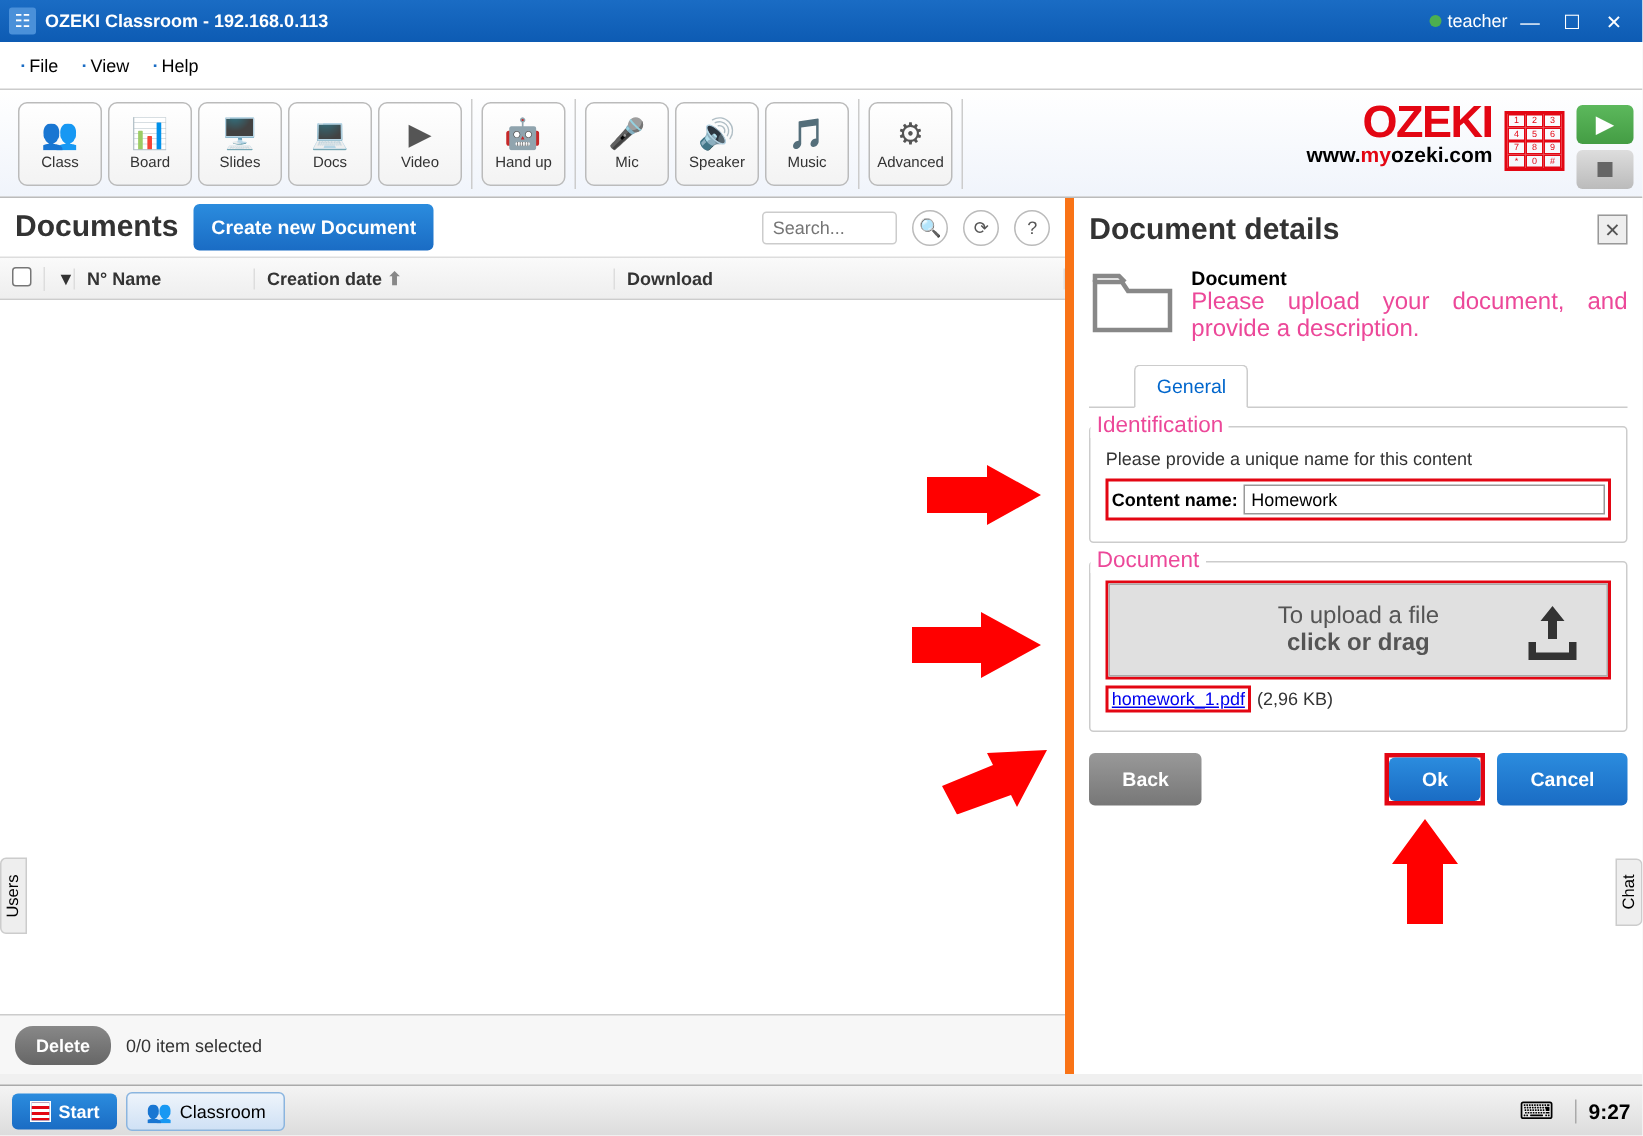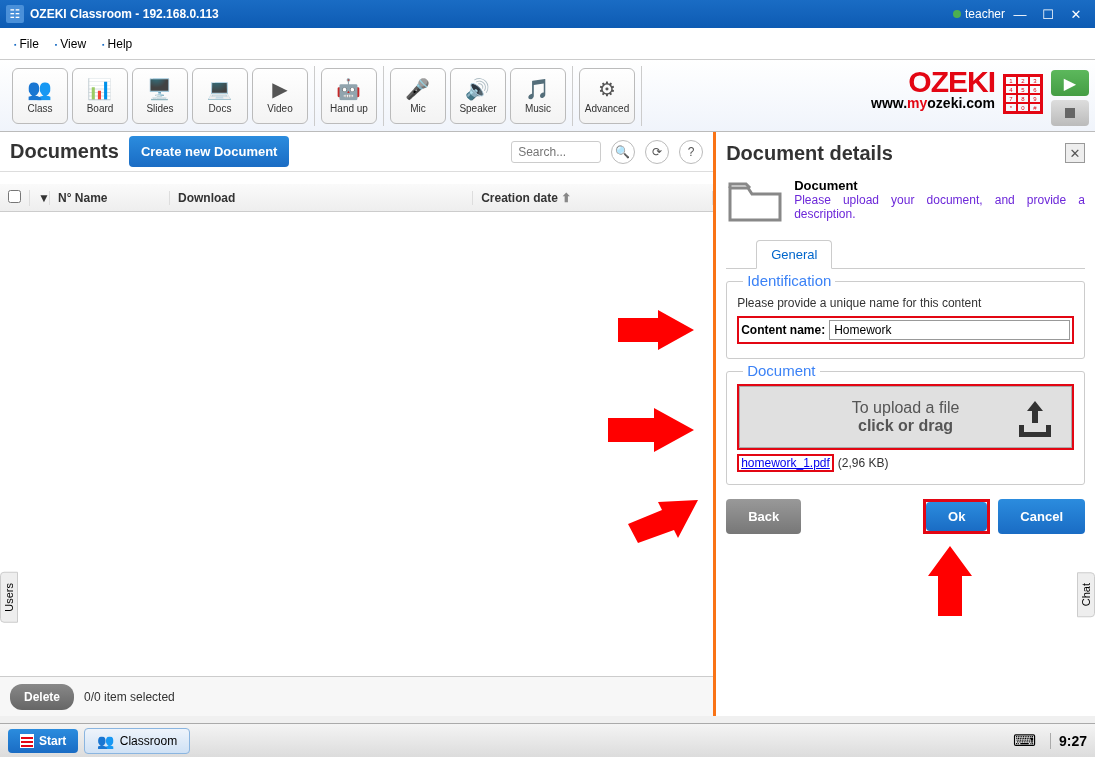--- a/index.html
+++ b/index.html
@@ -31,21 +31,21 @@
 .logo-url .my { color: #e30613; }
 .keypad { position: absolute; right: 52px; top: 14px; width: 40px; height: 40px; border: 2px solid #e30613; display: grid; grid-template-columns: repeat(3,1fr); grid-template-rows: repeat(4,1fr); }
 .keypad div { border: 0.5px solid #e30613; font-size: 6px; display: flex; align-items: center; justify-content: center; color: #e30613; }
 .side-btns { position: absolute; right: 6px; top: 10px; display: flex; flex-direction: column; gap: 4px; }
 .play-btn { width: 38px; height: 26px; background: linear-gradient(#5cb85c,#449d44); border-radius: 4px; display: flex; align-items: center; justify-content: center; color: #fff; cursor: pointer; }
 .stop-btn { width: 38px; height: 26px; background: linear-gradient(#ddd,#bbb); border-radius: 4px; display: flex; align-items: center; justify-content: center; cursor: pointer; }
 .stop-btn div { width: 10px; height: 10px; background: #666; }
 
 
 .content { display: flex; height: 584px; }
-.left-panel { width: 780px; border-right: 3px solid #f97316; display: flex; flex-direction: column; background: #fff; position: relative; gap: 12px; }
+.left-panel { width: 780px; border-right: 6px solid #f97316; display: flex; flex-direction: column; background: #fff; position: relative; }
 .side-tab { position: absolute; left: 0; top: 440px; background: #eee; border: 1px solid #ccc; border-radius: 0 4px 4px 0; padding: 10px 2px; writing-mode: vertical-rl; transform: rotate(180deg); font-size: 11px; cursor: pointer; }
 .left-header { height: 40px; display: flex; align-items: center; padding: 0 10px; gap: 10px; border-bottom: 1px solid #ddd; }
 .left-header h2 { font-size: 20px; font-weight: bold; color: #333; }
 .create-btn { background: linear-gradient(#2b8cde,#1a6cc4); color: #fff; border: none; border-radius: 4px; padding: 8px 12px; font-size: 13px; font-weight: bold; cursor: pointer; }
 .left-header .spacer { flex: 1; }
 .search-box { width: 90px; border: 1px solid #ccc; border-radius: 3px; padding: 3px 6px; font-size: 12px; }
 .icon-btn-round { width: 24px; height: 24px; border: 1px solid #bbb; border-radius: 50%; background: #fff; display: flex; align-items: center; justify-content: center; cursor: pointer; font-size: 12px; color: #555; }
 .table-header { height: 28px; background: linear-gradient(#fafafa,#eee); border-bottom: 1px solid #ccc; display: flex; align-items: center; font-size: 12px; color: #333; font-weight: bold; }
 .th { padding: 0 8px; border-right: 1px solid #ddd; }
 .th-check { width: 30px; text-align: center; }
@@ -61,25 +61,25 @@
 
 .right-panel { width: 411px; background: #fff; padding: 6px 10px; position: relative; display: flex; flex-direction: column; }
 .right-header { display: flex; align-items: center; height: 30px; }
 .right-header h2 { font-size: 20px; font-weight: bold; color: #333; flex: 1; }
 .close-x { width: 20px; height: 20px; border: 1px solid #999; background: #eee; display: flex; align-items: center; justify-content: center; cursor: pointer; font-size: 13px; color: #555; }
 .info-row { display: flex; gap: 8px; padding: 10px 0; }
 .folder-icon { width: 60px; height: 48px; }
 .folder-icon svg { width: 100%; height: 100%; }
 .info-text { flex: 1; }
 .info-title { font-size: 13px; font-weight: bold; }
-.info-desc { font-size: 12px; color: #6d28d9; text-align: justify; }
+.info-desc { font-size: 16px; color: #ec4899; text-align: justify; }
 .tabs { border-bottom: 1px solid #ccc; margin-top: 4px; }
 .tab { display: inline-block; padding: 6px 14px; border: 1px solid #ccc; border-bottom: 1px solid #fff; border-radius: 4px 4px 0 0; background: #fff; margin-bottom: -1px; font-size: 13px; color: #0066cc; cursor: pointer; margin-left: 30px; }
 .fieldset { border: 1px solid #ccc; border-radius: 3px; margin-top: 12px; padding: 10px 10px 14px 10px; position: relative; }
-.legend { position: absolute; top: -10px; left: 16px; background: #fff; padding: 0 4px; font-size: 15px; color: #3b82f6; }
+.legend { position: absolute; top: -10px; left: 0; background: #fff; padding: 0 4px; font-size: 15px; color: #ec4899; }
 .field-desc { font-size: 12px; color: #333; margin: 4px 0 6px 0; }
 .field-row { display: flex; align-items: center; border: 2px solid #e30613; padding: 2px; }
 .field-label { font-size: 12px; font-weight: bold; white-space: nowrap; margin-right: 4px; }
 .field-input { border: 1px solid #999; font-size: 12px; padding: 2px 4px; flex: 1; }
 .upload-box { border: 2px solid #e30613; padding: 0; margin-top: 2px; }
 .upload-inner { border: 1px solid #aaa; background: #e0e0e0; height: 62px; display: flex; align-items: center; justify-content: center; position: relative; cursor: pointer; }
 .upload-text { text-align: center; font-size: 16px; color: #555; }
 .upload-icon { position: absolute; right: 14px; top: 10px; }
 .upload-icon svg { width: 44px; height: 44px; }
 .file-row { margin-top: 6px; font-size: 12px; }
@@ -214,22 +214,22 @@
       <div class="spacer"></div>
       <input class="search-box" placeholder="Search..." style="">
       <div class="icon-btn-round">🔍</div>
       <div class="icon-btn-round">⟳</div>
       <div class="icon-btn-round">?</div>
     </div>
     <div class="table-header">
       <div class="th th-check"><input type="checkbox" style=""></div>
       <div class="th th-sort">▼</div>
       <div class="th th-name">N° Name</div>
+      <div class="th th-date"><span>Creation date</span> <span style="color:#888">⬆</span></div>
       <div class="th th-download">Download</div>
-      <div class="th th-date"><span>Creation date</span> <span style="color:#888">⬆</span></div>
     </div>
     <div class="table-body"></div>
     <div class="left-footer">
       <button class="delete-btn">Delete</button>
       <span class="selection-text">0/0 item selected</span>
     </div>
   </div>
 
   <div class="right-panel">
     <div class="right-side-tab">Chat</div>

